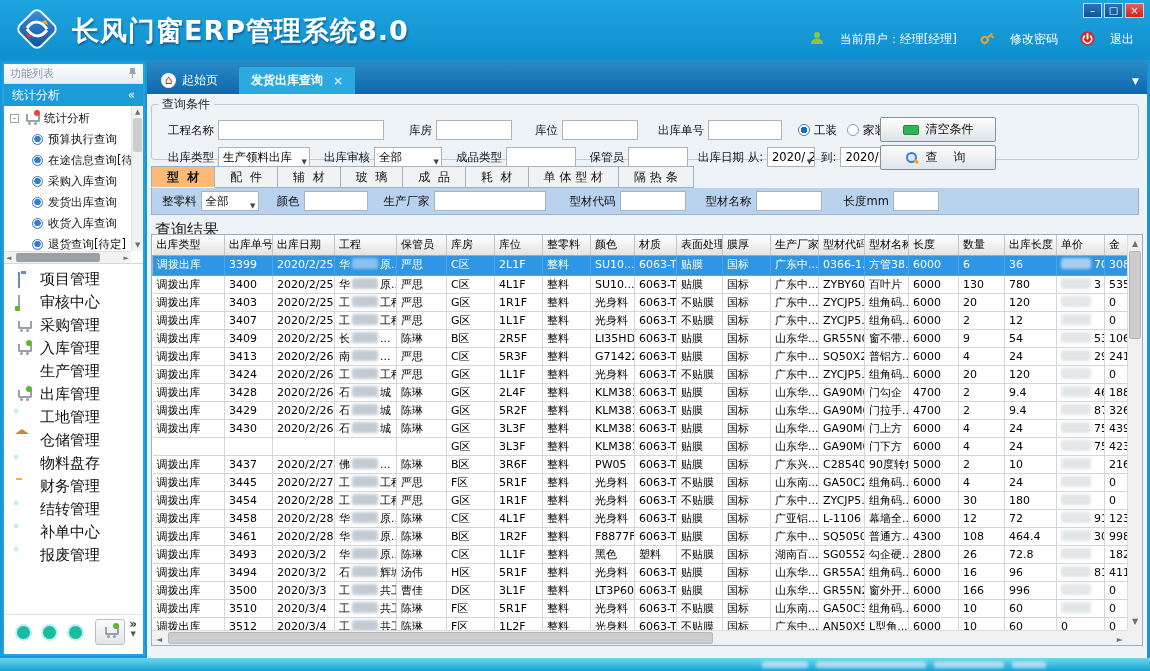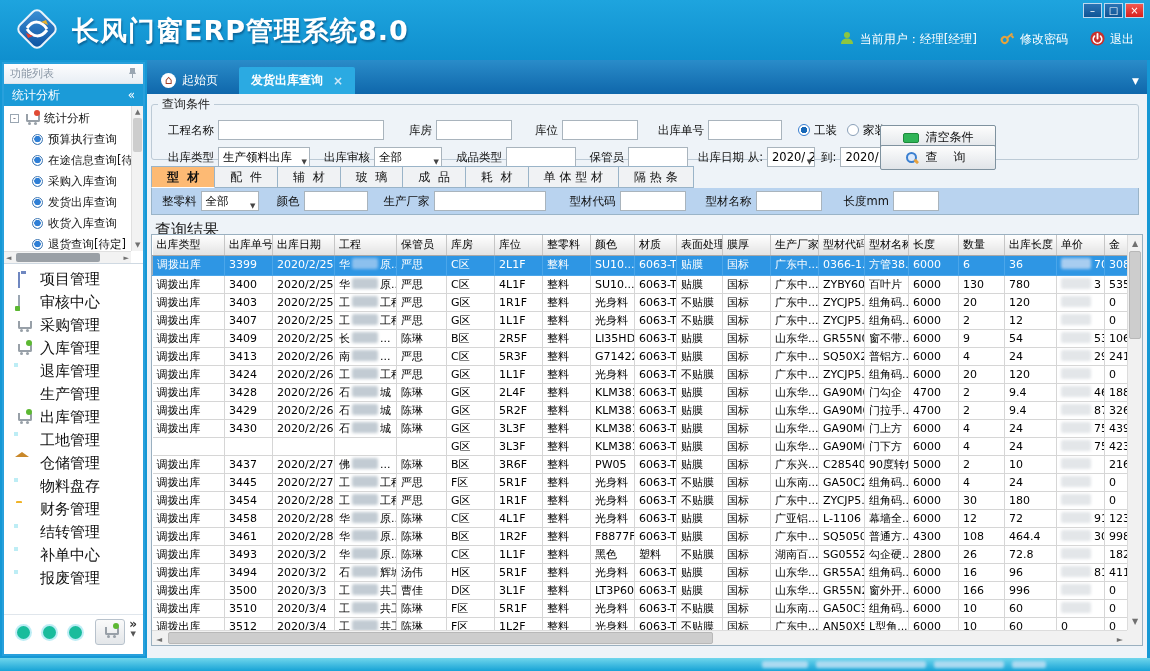--- a/index.html
+++ b/index.html
@@ -11,21 +11,21 @@
   .titlebar { position:absolute; left:0; top:0; width:1150px; height:60px;
     background:linear-gradient(#1ea4de,#0f8fce); }
   .logo { position:absolute; left:14px; top:8px; }
   .apptitle { position:absolute; left:72px; top:13px; color:#fff; font-size:27px; font-weight:bold;
     letter-spacing:1px; text-shadow:1px 2px 2px rgba(0,40,80,.45); white-space:nowrap; }
   .winctl { position:absolute; top:3px; right:6px; display:flex; gap:2px; }
   .wbtn { width:19px; height:15px; background:linear-gradient(#2c74b4,#0e5596); border:1px solid #bcd8ee;
     color:#fff; font-size:10px; line-height:13px; text-align:center; cursor:pointer; }
   .wbtn.close { background:linear-gradient(#f05a50,#d9201d); }
   .userbar { position:absolute; top:30px; right:16px; display:flex; align-items:center; gap:8px; color:#fff; }
-  .userbar .grp { display:flex; align-items:center; gap:5px; margin-left:14px; cursor:pointer; }
+  .userbar .grp { display:flex; align-items:center; gap:15px; margin-left:14px; cursor:pointer; }
 
   
   .sidebar { position:absolute; left:2px; top:62px; width:143px; height:594px; background:#fff;
     border:2px solid #28a0dc; }
   .sb-title { height:20px; background:linear-gradient(#fdfdfe,#e8eef4); color:#8a97a5; font-size:11px;
     display:flex; align-items:center; padding:0 6px; border-bottom:1px solid #dde4ea; }
   .sb-title .spacer { flex:1; }
   .sb-sec { height:22px; background:#1b9bd8; color:#fff; display:flex; align-items:center; padding:0 8px; }
   .sb-sec .spacer { flex:1; }
   .tree { position:relative; height:158px; border-bottom:1px solid #cfd9e2; overflow:hidden; }
@@ -96,21 +96,21 @@
   .inp { height:20px; border:1px solid #a9b4bd; background:#fff; margin-left:4px; }
   .sel { height:20px; border:1px solid #a9b4bd; background:#fff; margin-left:4px; position:relative;
     font-size:11.5px; line-height:18px; padding:0 14px 0 4px; cursor:pointer; overflow:hidden; }
   .sel::after { content:"▼"; position:absolute; right:2px; top:5px; font-size:7px; color:#444; }
   .radio { width:12px; height:12px; border:1px solid #8aa0b8; border-radius:50%; background:#fff; display:inline-block; }
   .radio.on { border-color:#3a7fd0; background:radial-gradient(circle,#1668b8 0 3px,#fff 3.5px); }
   .rlabel { margin-left:4px; font-size:11.5px; }
   .btn { position:absolute; width:116px; height:25px; border:1px solid #7f929f; border-radius:2px;
     background:linear-gradient(#fdfdfd,#e0e4e8); display:flex; align-items:center; justify-content:center;
     gap:7px; font-size:12px; color:#111; cursor:pointer; }
-  .btn.clear { left:728px; top:12px; }
+  .btn.clear { left:728px; top:4px; }
   .btn.search { left:728px; top:32px; letter-spacing:6px; }
   .ic-eraser { width:16px; height:10px; background:#2fb457; border:1px solid #1d8a3c; border-radius:2px; }
   .ic-mag { position:relative; width:14px; height:14px; }
   .ic-mag::before { content:""; position:absolute; left:1px; top:1px; width:7px; height:7px; border-radius:50%;
     border:2px solid #3a7fd0; background:#dceafc; }
   .ic-mag::after { content:""; position:absolute; left:9px; top:9px; width:5px; height:2.5px; background:#e8a13c;
     transform:rotate(45deg); border-radius:1px; }
 
   .mattabs { position:absolute; left:4px; top:72px; display:flex; }
   .mtab { height:22px; padding:0 15px; border:1px solid #9ab4c8; border-left:none; background:#f0f2f4;
@@ -291,24 +291,20 @@
           </span>
           <span class="mil">采购管理</span>
         </div>
       <div class="mi">
           <span class="mic ic-cart g">
             <i></i>
           </span>
           <span class="mil">入库管理</span>
         </div>
       <div class="mi">
-          <span class="mic"><span class="ic-dot15"></span></span>
-          <span class="mil">退库管理</span>
-        </div>
-      <div class="mi">
           <span class="mic"><span class="ic-mach"></span></span>
           <span class="mil">生产管理</span>
         </div>
       <div class="mi">
           <span class="mic ic-cart g">
             <i></i>
           </span>
           <span class="mil">出库管理</span>
         </div>
       <div class="mi">

